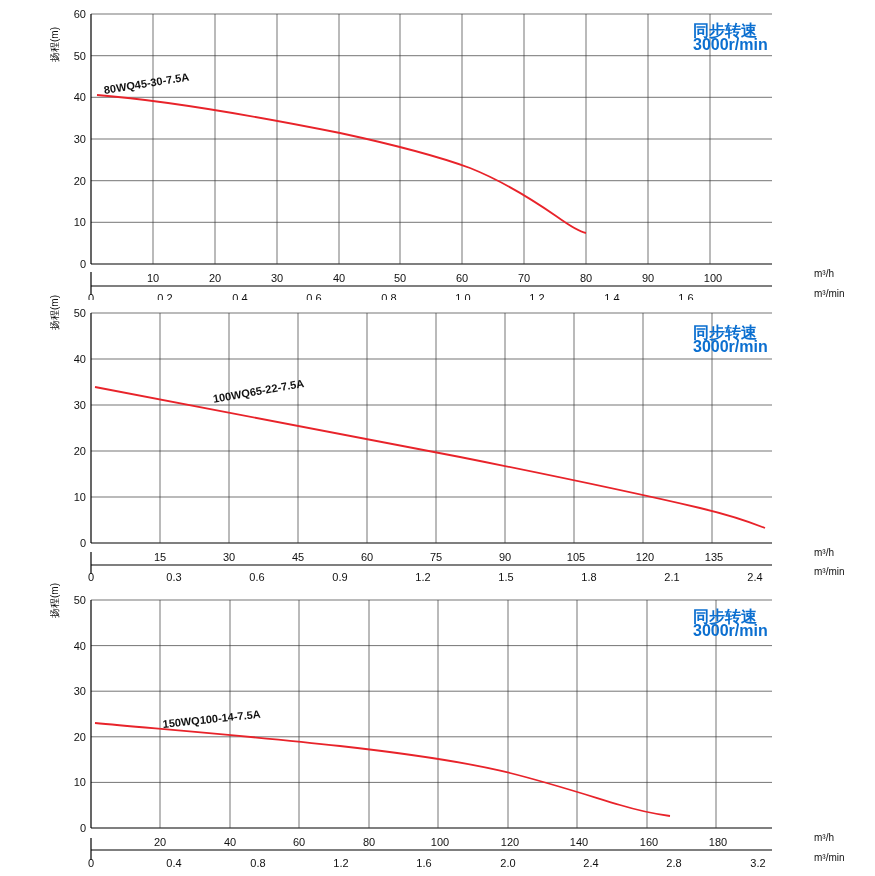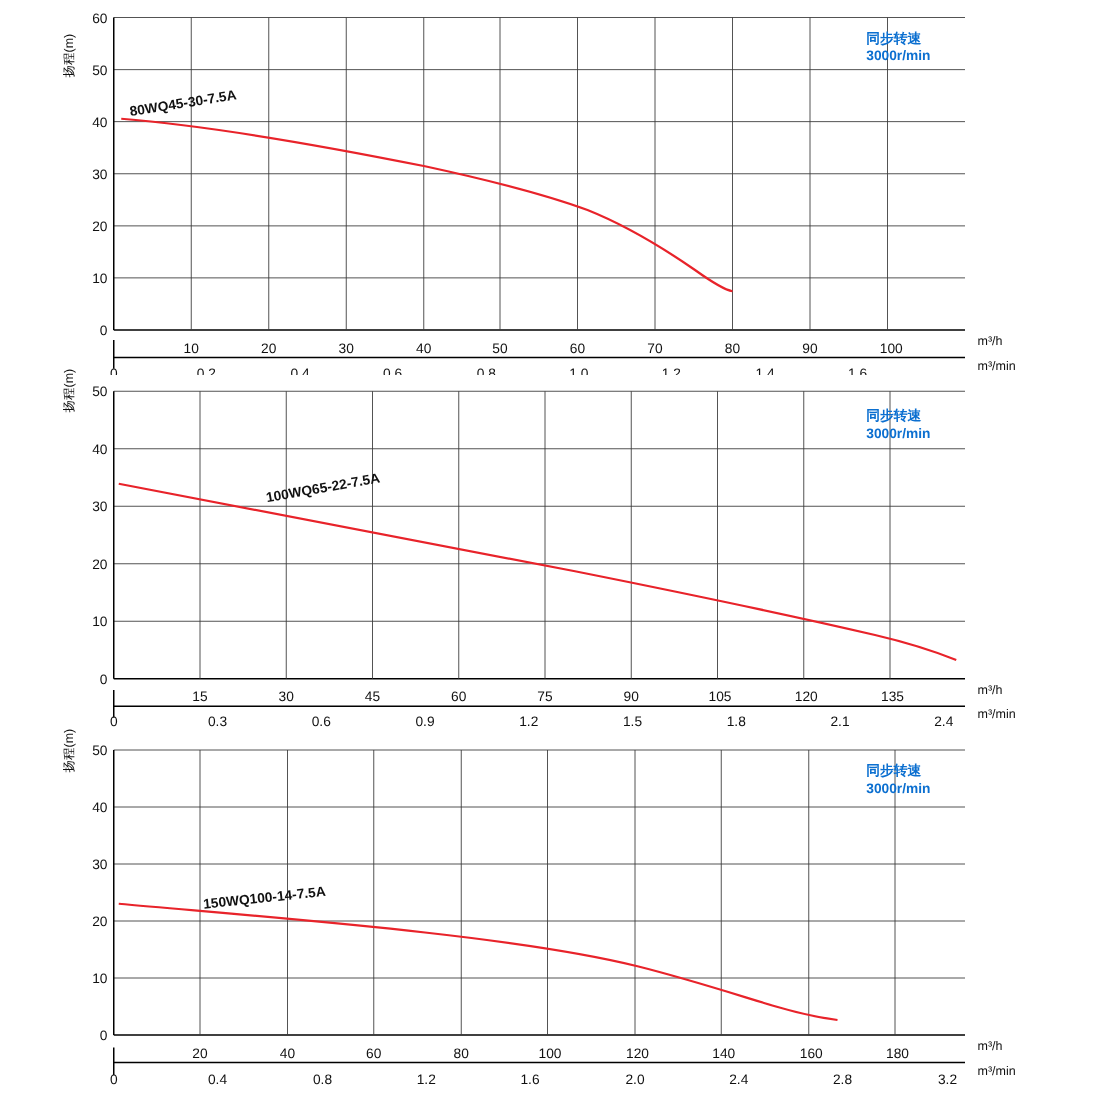--- a/index.html
+++ b/index.html
@@ -11,37 +11,38 @@
     font-size:10px;
     color:#111;
     transform:rotate(-90deg);
     transform-origin:left top;
     white-space:nowrap;
     letter-spacing:0px;
   }
   .note{
     position:absolute;
     color:#0b6fd0;
-    font-size:11px;
+    font-size:16px;
     font-weight:bold;
     line-height:14px;
     text-align:left;
   }
   .curve-label{
     position:absolute;
     font-size:11px;
     color:#111;
     white-space:nowrap;
     font-weight:bold;
   }
   .axis-unit{
     position:absolute;
     font-size:10px;
     color:#111;
     white-space:nowrap;
+    margin-left:32px;
   }
   svg{display:block;}
   .tick-text{font-family:"Liberation Sans",sans-serif;font-size:11px;fill:#111;}
   .gridline{stroke:#3a3a3a;stroke-width:0.7;}
   .axisline{stroke:#000;stroke-width:1.2;}
   .curve{fill:none;stroke:#e8232a;stroke-width:1.8;}
 </style>
 </head>
 <body>
 

